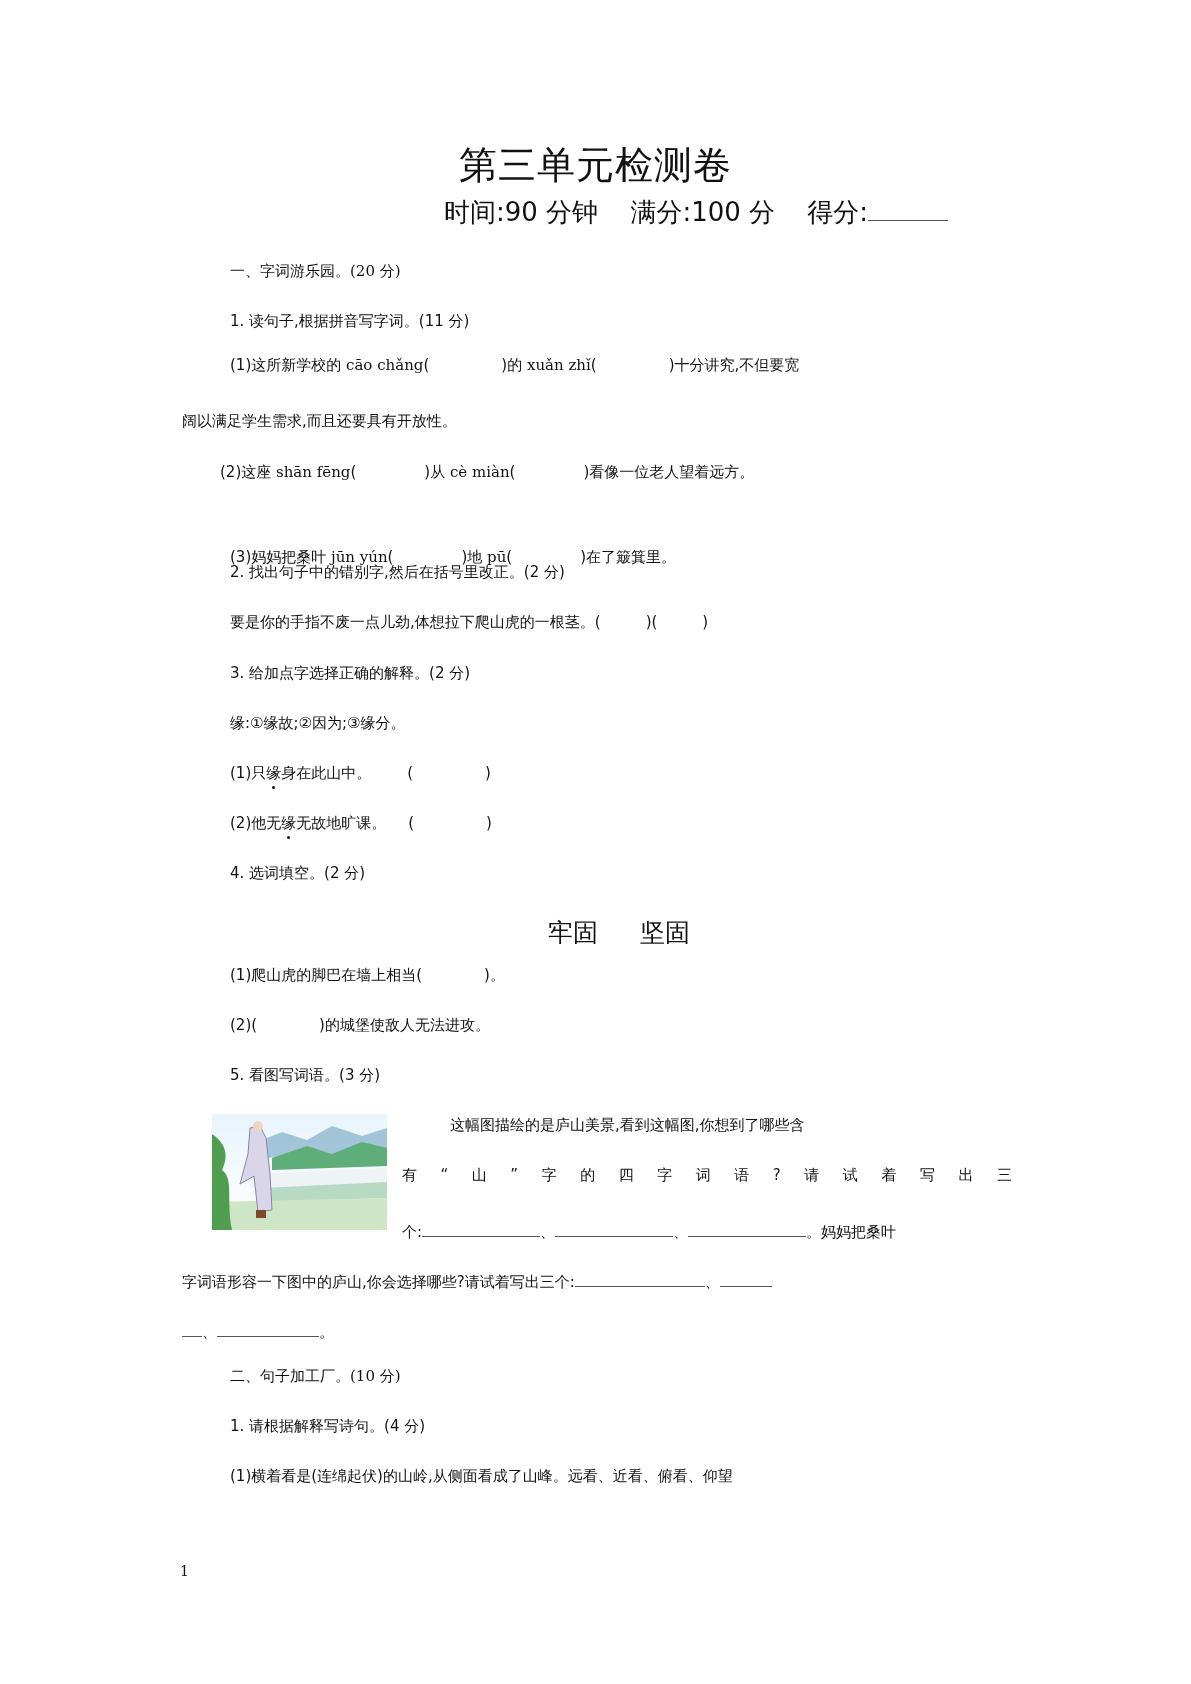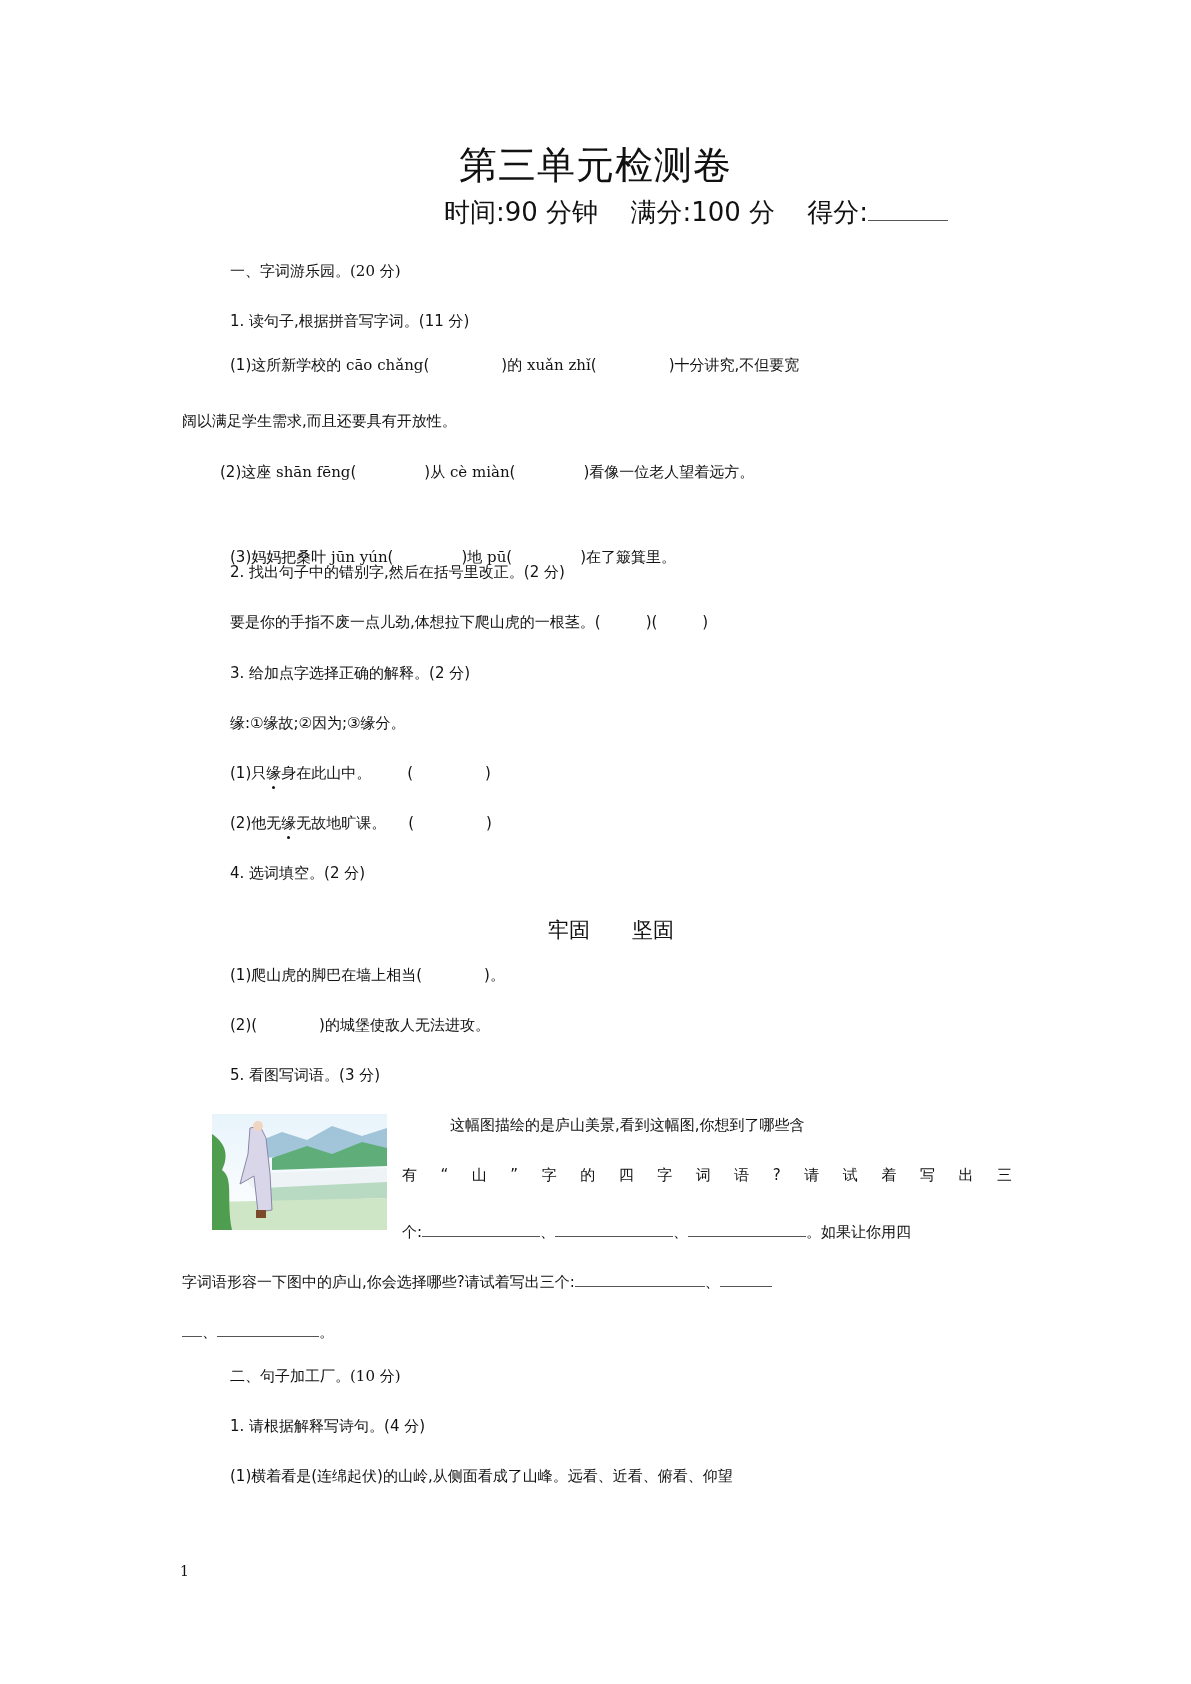--- a/index.html
+++ b/index.html
@@ -8,21 +8,21 @@
   .abs { position: absolute; white-space: nowrap; }
   .title { left: 0; width: 1191px; top: 140px; text-align: center; font-size: 38px; font-weight: normal; letter-spacing: 1px; }
   .meta { top: 195px; left: 444px; font-size: 26px; }
   .meta span { margin-right: 24px; }
   .blank-line { display: inline-block; border-bottom: 1.5px solid #555; height: 20px; vertical-align: baseline; }
   .line { font-size: 15px; }
   .serif { font-family: "DejaVu Serif", "Liberation Serif", serif; }
   .paren { display: inline-block; }
   .dot { position: relative; display: inline-block; }
   .dot::after { content: ""; position: absolute; left: 50%; bottom: -6px; width: 3px; height: 3px; margin-left: -1.5px; background: #111; border-radius: 50%; }
-  .choices { top: 916px; left: 548px; font-size: 21px; }
+  .choices { top: 916px; left: 548px; font-size: 25px; }
   .choices span { margin-right: 42px; }
   .illus { left: 212px; top: 1114px; width: 175px; height: 116px; overflow: hidden; }
   .justify { text-align: justify; text-align-last: justify; }
   .pagenum { left: 180px; top: 1563px; font-size: 14px; font-family: "DejaVu Serif", serif; }
 </style>
 </head>
 <body>
 
 <div>
 
@@ -95,21 +95,21 @@
       <path d="M0 20 C12 28 18 40 10 56 C22 64 14 86 20 116 L0 116 Z" fill="#4f9d4f"></path>
       <path d="M38 14 L48 12 L54 24 L58 60 L60 96 L46 98 L42 62 L28 70 L36 40 Z" fill="#d9d6ea" stroke="#8a86a8" stroke-width="1"></path>
       <circle cx="46" cy="12" r="5" fill="#f0d6c0"></circle>
       <rect x="44" y="96" width="10" height="8" fill="#7a4a2a"></rect>
     </svg>
   </div>
 
   <div class="abs line" style="left:450px;top:1116px;">这幅图描绘的是庐山美景,看到这幅图,你想到了哪些含</div>
   <div class="abs line justify" style="left:402px;top:1166px;width:610px;letter-spacing:0px;">有“山”字的四字词语?请试着写出三</div>
   <div class="abs line" style="left:402px;top:1216px;">
-    <span>个:</span><span class="blank-line" style="width:118px"></span><span>、</span><span class="blank-line" style="width:118px"></span><span>、</span><span class="blank-line" style="width:118px"></span><span>。如果让你用四</span>
+    <span>个:</span><span class="blank-line" style="width:118px"></span><span>、</span><span class="blank-line" style="width:118px"></span><span>、</span><span class="blank-line" style="width:118px"></span><span>。妈妈把桑叶</span>
   </div>
   <div class="abs line" style="left:182px;top:1266px;">
     <span>字词语形容一下图中的庐山,你会选择哪些?请试着写出三个:</span><span class="blank-line" style="width:130px"></span><span>、</span><span class="blank-line" style="width:52px"></span>
   </div>
   <div class="abs line" style="left:182px;top:1316px;">
     <span class="blank-line" style="width:20px"></span><span>、</span><span class="blank-line" style="width:102px"></span><span>。</span>
   </div>
 
   <div class="abs line serif" style="left:230px;top:1367px;">二、句子加工厂。(10 分)</div>
   <div class="abs line" style="left:230px;top:1417px;">1. 请根据解释写诗句。(4 分)</div>

